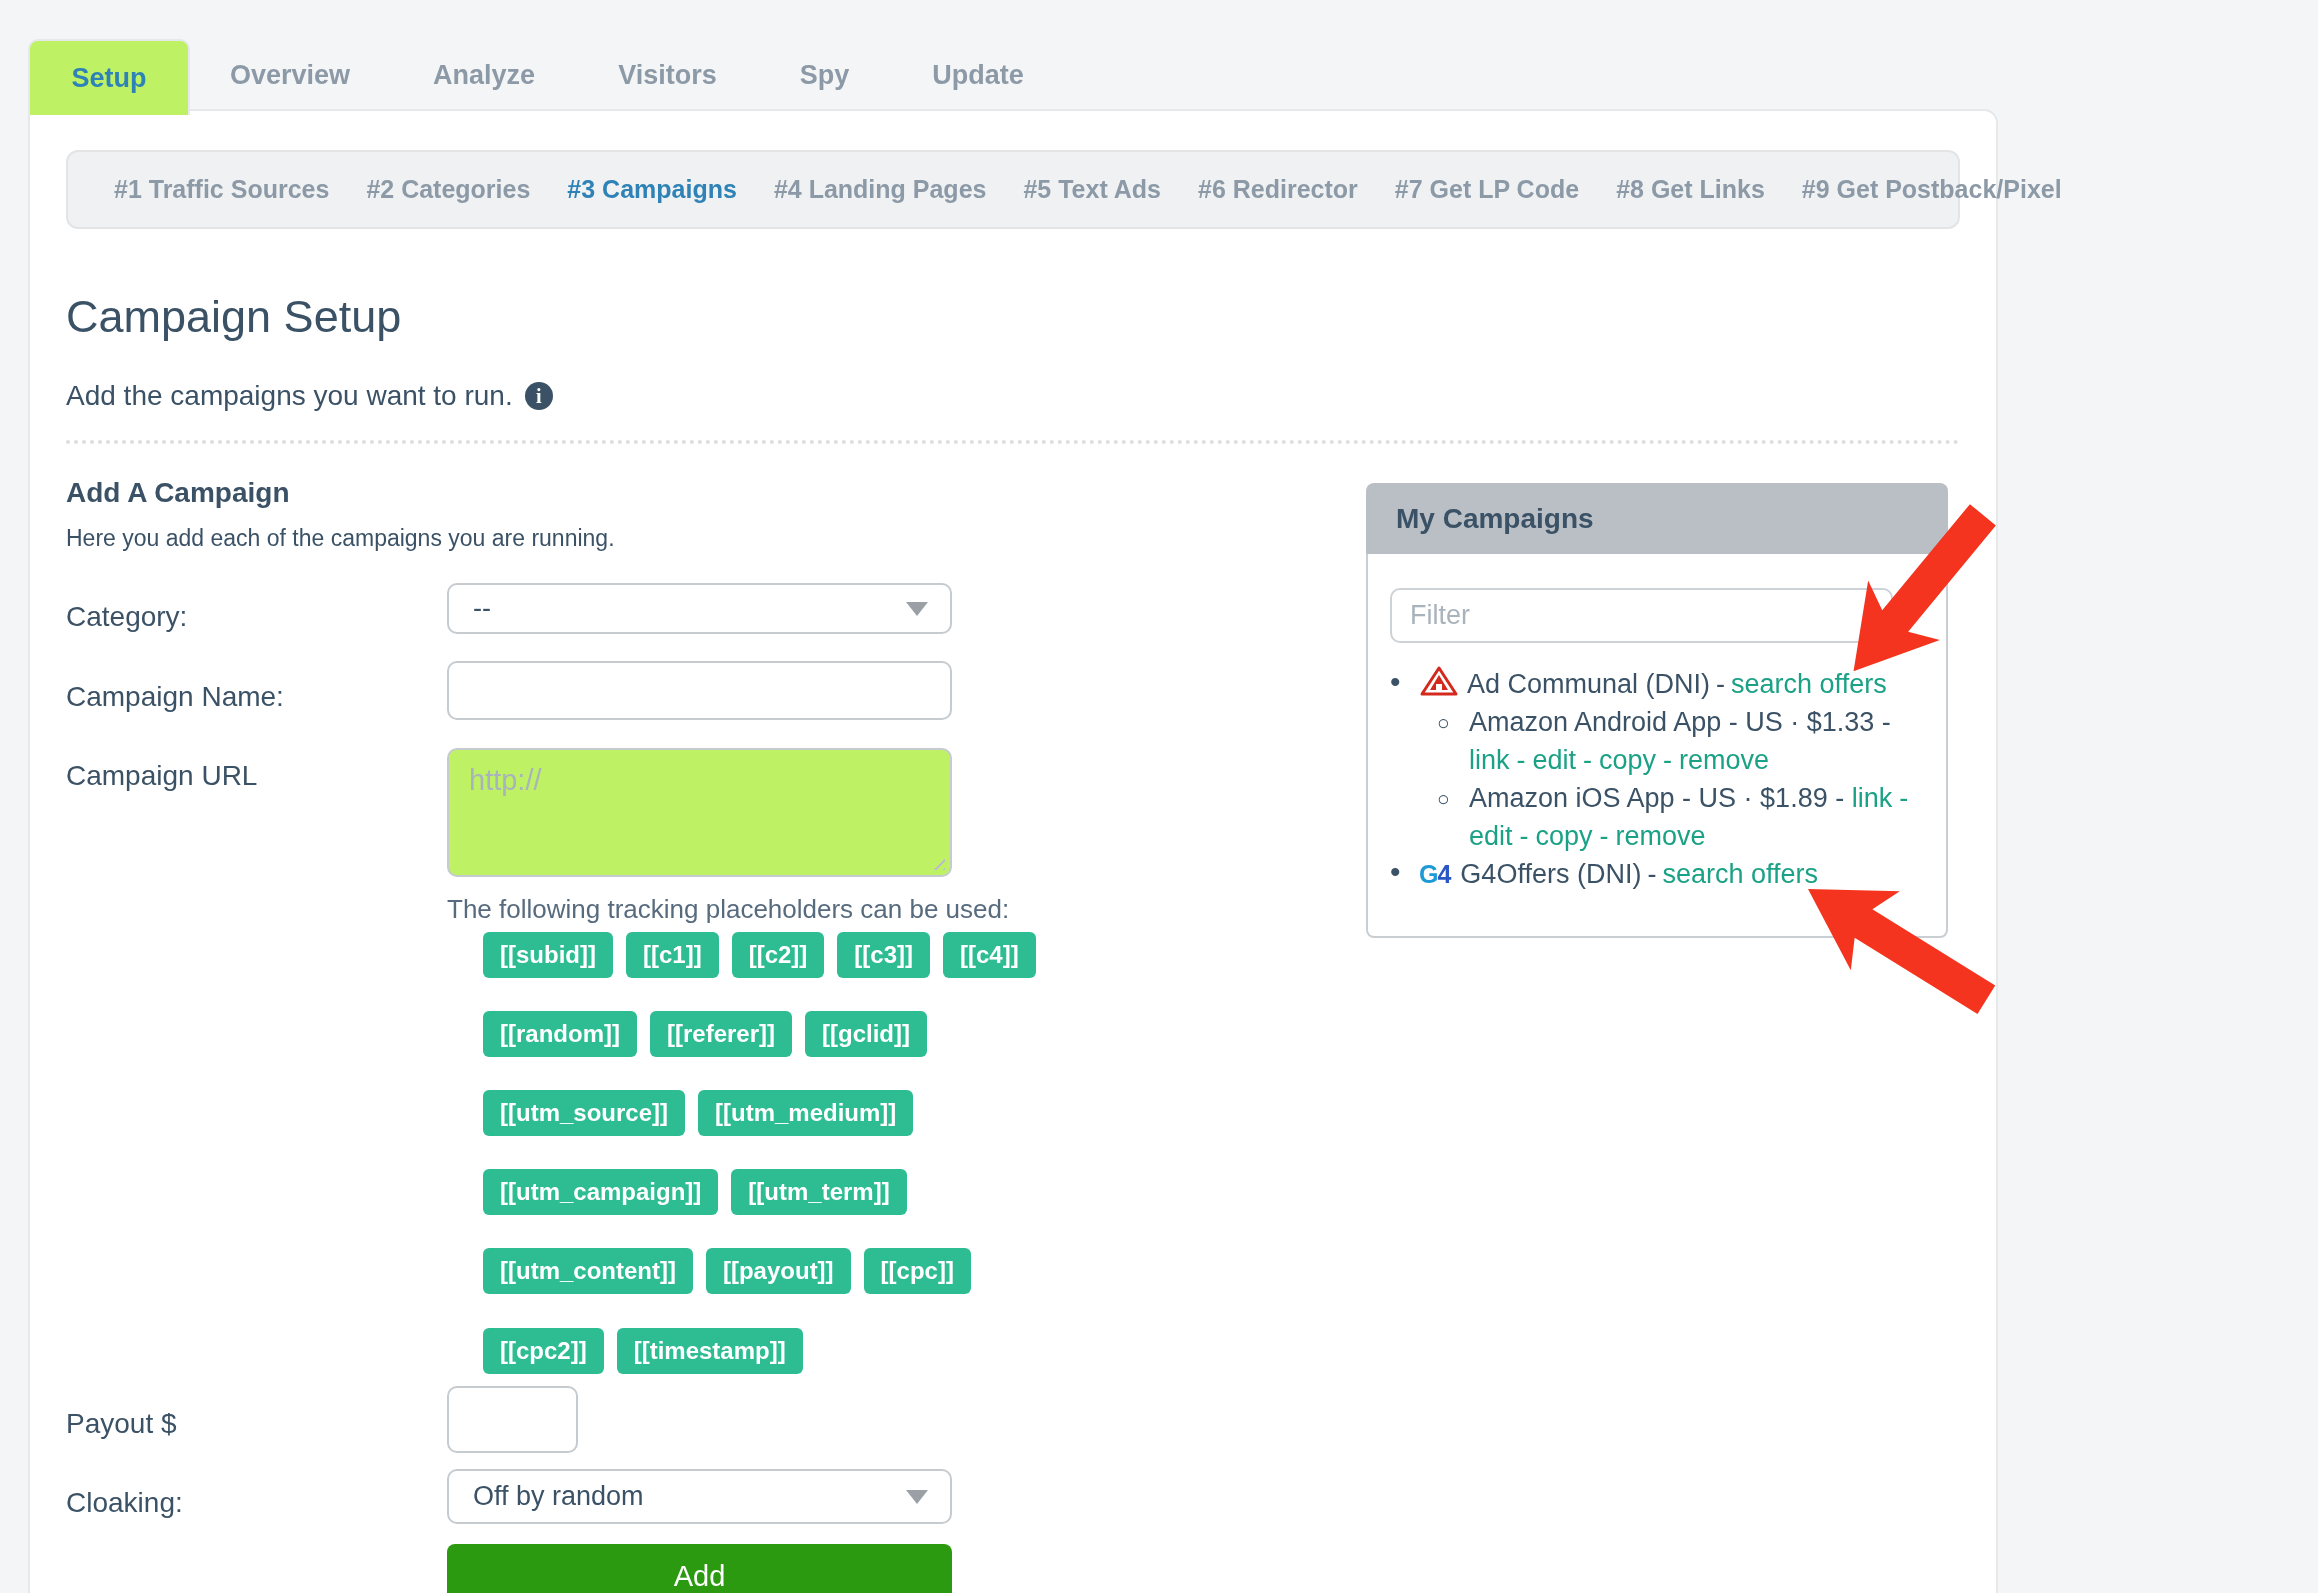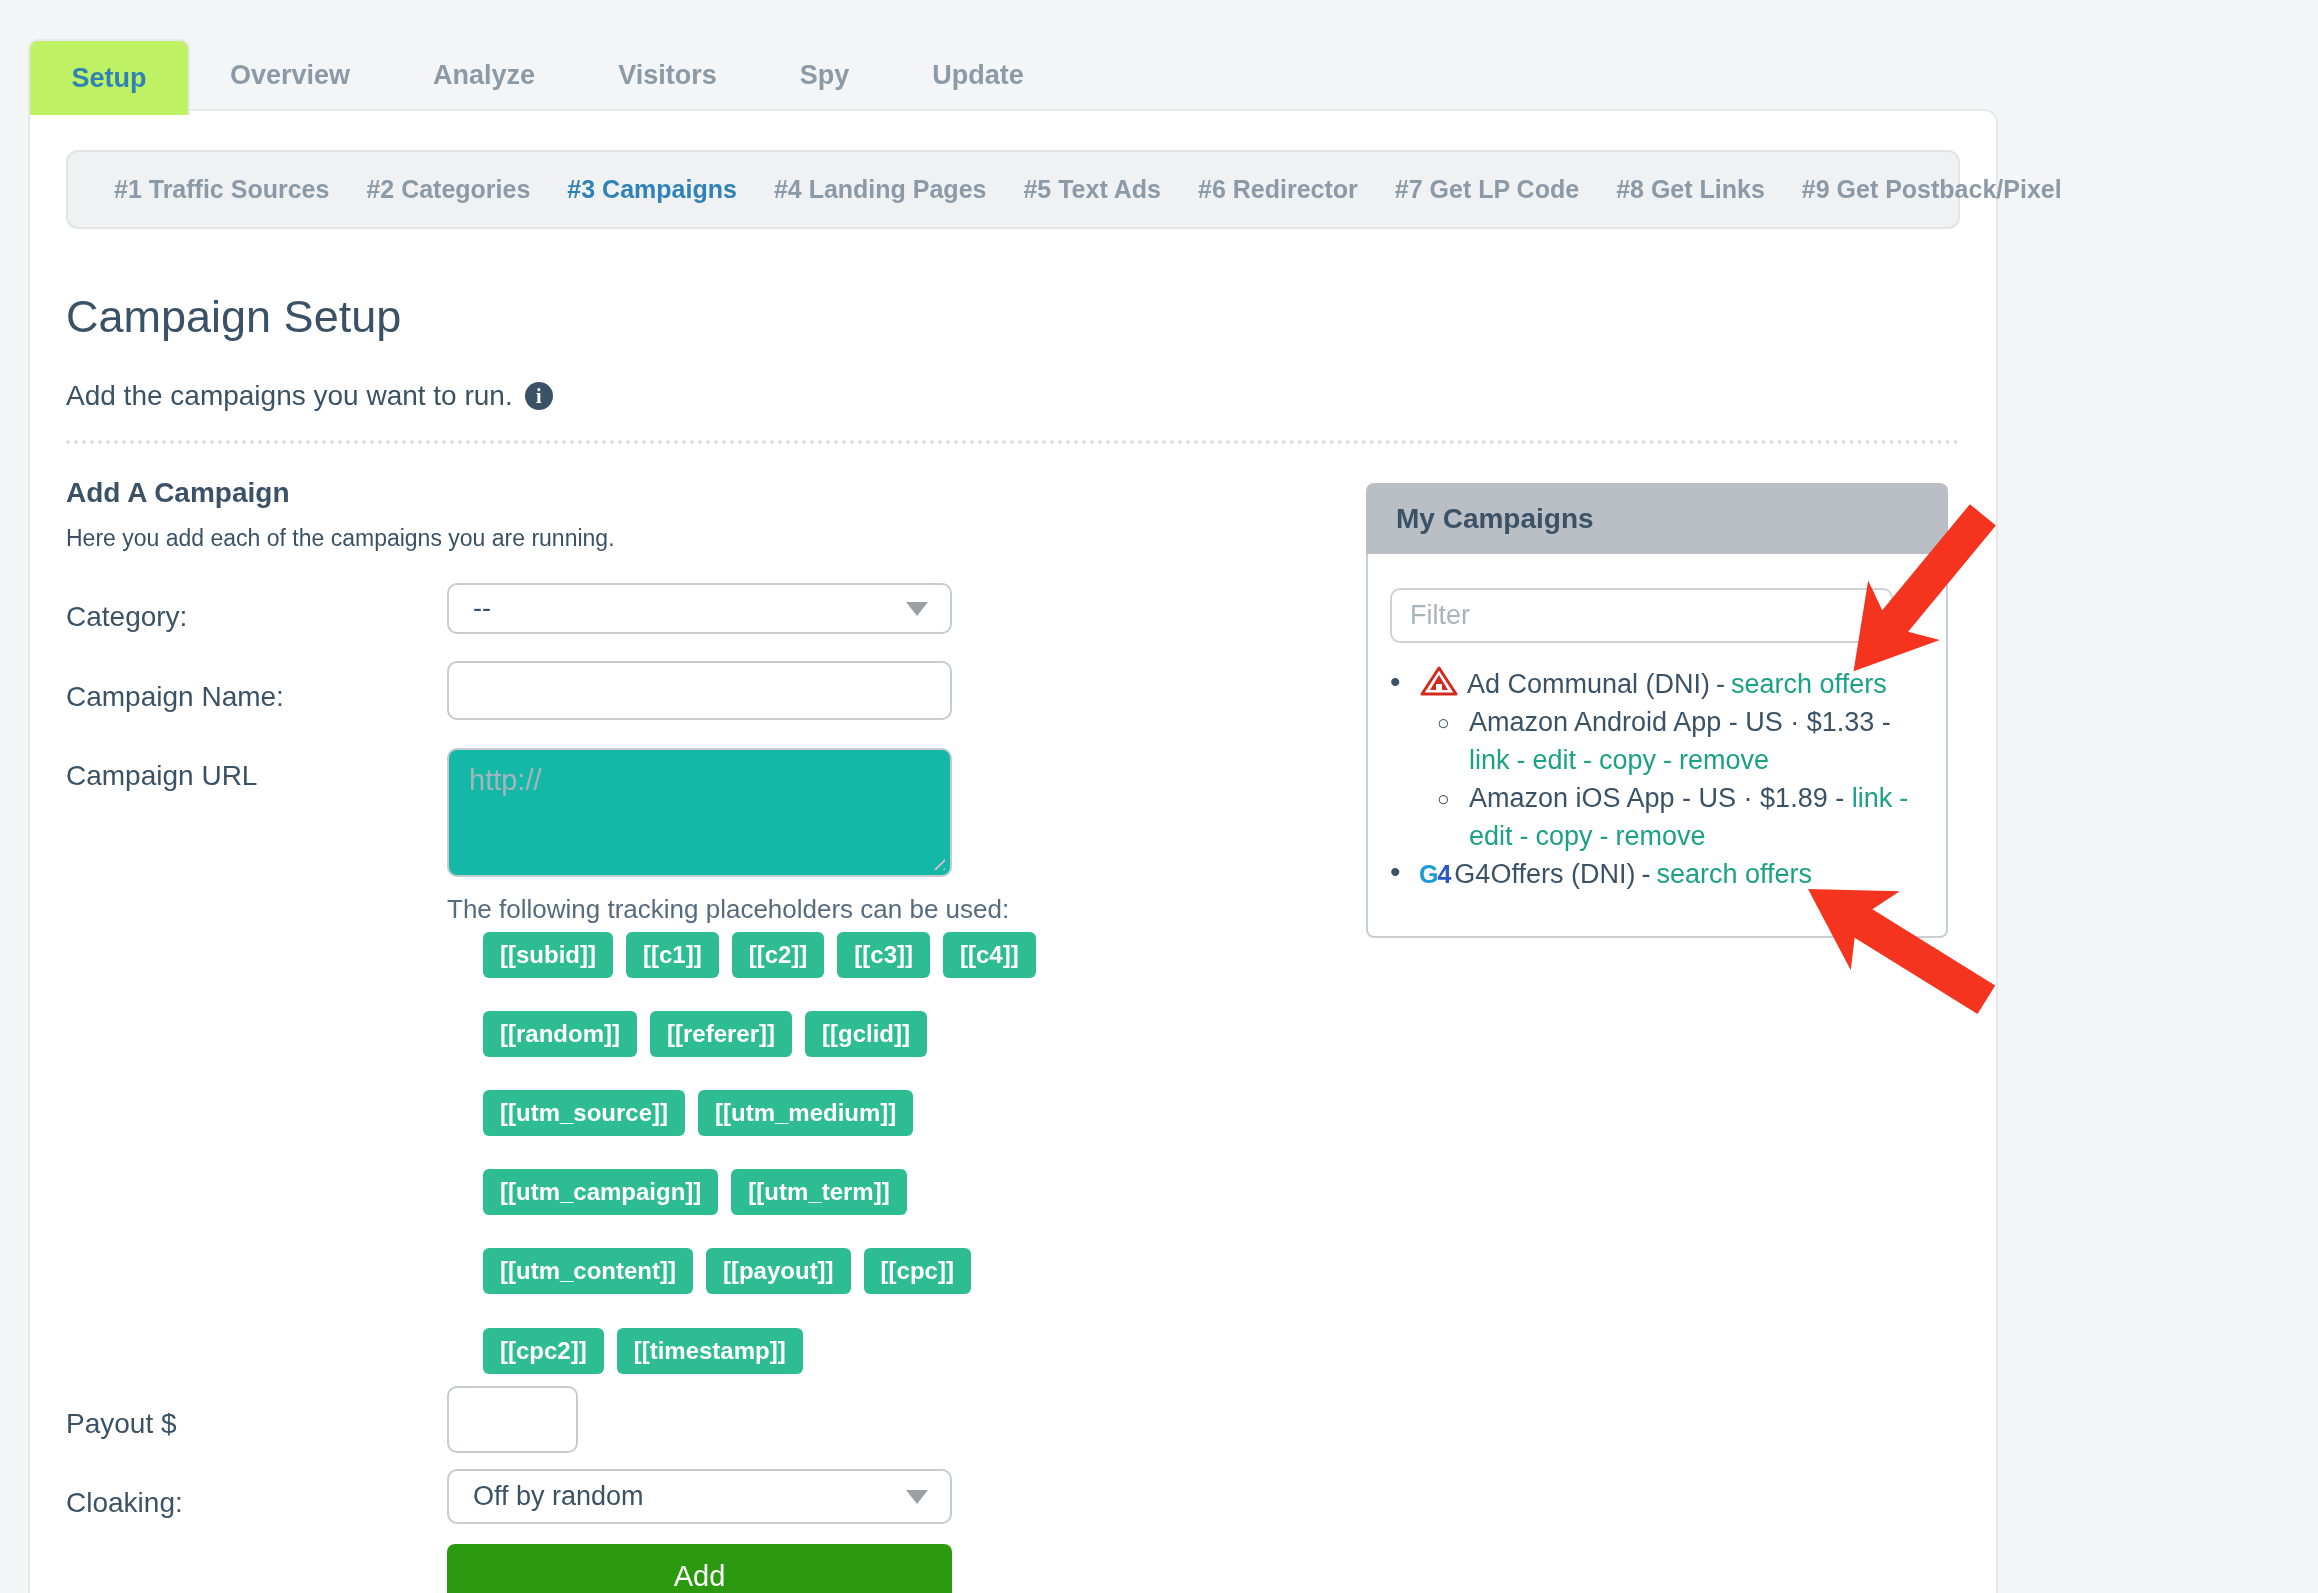--- a/index.html
+++ b/index.html
@@ -30,21 +30,21 @@
   .sec-sub{position:absolute;left:66px;top:525px;font-size:23px;z-index:4;}
   
   .flabel{position:absolute;left:66px;font-size:28px;z-index:4;}
   .selbox{position:absolute;left:447px;width:505px;background:#fff;border:2px solid #c6cbd0;border-radius:10px;
     display:flex;align-items:center;box-sizing:border-box;z-index:4;cursor:pointer;}
   .selbox .val{margin-left:24px;font-size:27px;color:#3b5266;}
   .selbox .arr{position:absolute;right:22px;width:0;height:0;border-left:11px solid transparent;
     border-right:11px solid transparent;border-top:14px solid #9aa0a6;}
   .tinput{position:absolute;background:#fff;border:2px solid #c6cbd0;border-radius:10px;box-sizing:border-box;
     font-family:"Liberation Sans",sans-serif;font-size:27px;color:#3b5266;padding:0 20px;z-index:4;outline:none;}
-  .tarea{position:absolute;left:447px;top:748px;width:505px;height:129px;background:#14b8a6;border:2px solid #c6cbd0;
+  .tarea{position:absolute;left:447px;top:748px;width:505px;height:129px;background:#bef264;border:2px solid #c6cbd0;
     border-radius:10px;box-sizing:border-box;font-family:"Liberation Sans",sans-serif;font-size:29px;color:#3b5266;
     padding:14px 20px;resize:none;z-index:4;outline:none;}
   .tarea::placeholder,.tinput::placeholder{color:#a9b3bc;}
   .grip{position:absolute;left:928px;top:853px;width:17px;height:17px;z-index:5;
     background:repeating-linear-gradient(135deg,transparent 0 4px,#b9bfc4 4px 6px);
     clip-path:polygon(100% 0,100% 100%,0 100%);}
   .caption{position:absolute;left:447px;top:894px;font-size:26px;color:#576b7e;z-index:4;}
   .badgerow{position:absolute;left:447px;display:flex;gap:13px;z-index:4;padding-left:36px;}
   .badge{background:#2ebd92;color:#fff;font-size:24px;font-weight:bold;border-radius:6px;height:46px;
     display:flex;align-items:center;padding:0 17px;cursor:pointer;}
@@ -65,21 +65,21 @@
   .crow{position:relative;}
   .lvl1{padding-left:51px;}
   .lvl1 .blt{position:absolute;left:22px;top:-2px;font-size:30px;}
   .lvl2{padding-left:101px;}
   .lvl2 .oblt{position:absolute;left:69px;top:1px;font-size:21px;}
   .cname{font-weight:normal;margin-top:32px;}
   .tlink{color:#1ba185;cursor:pointer;}
   .sep{color:#3b5266;margin:0 6px;}
   .tsep{color:#1ba185;margin:0 7px;}
   .adc-ic{display:inline-block;width:40px;height:32px;vertical-align:-4px;margin-right:8px;}
-  .g4-ic{font-weight:bold;font-size:25px;margin-right:4px;letter-spacing:-1px;}
+  .g4-ic{font-weight:bold;font-size:25px;margin-right:10px;letter-spacing:-1px;}
   .g4-g{color:#1e9ad6;} .g4-4{color:#2a56c6;}
   .arrows{position:absolute;left:0;top:0;width:2319px;height:1594px;z-index:9;pointer-events:none;}
 </style>
 </head>
 <body>
 
 <div class="stage">
 
   <div class="tab-active">
     <span>Setup</span>

